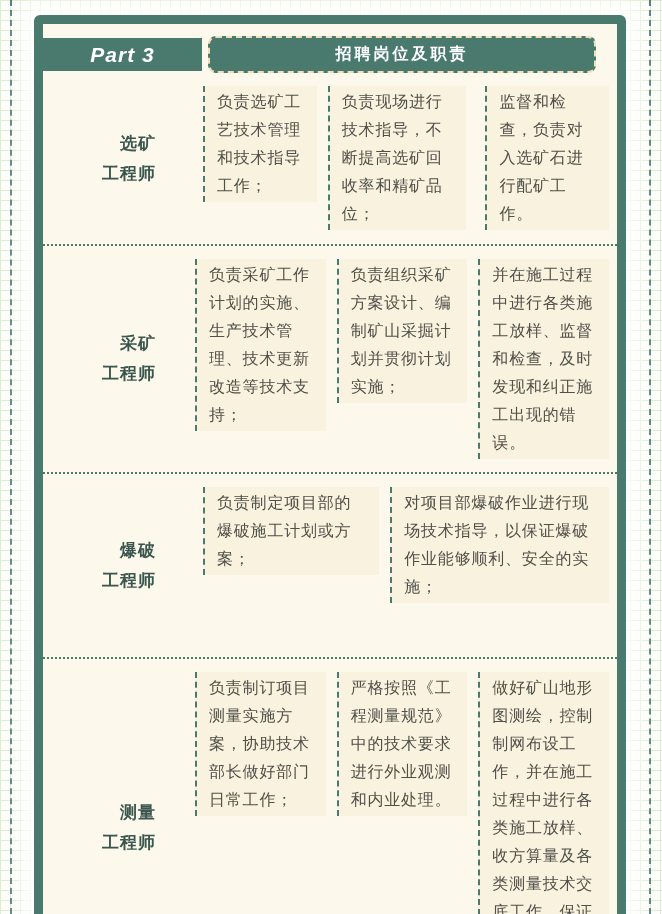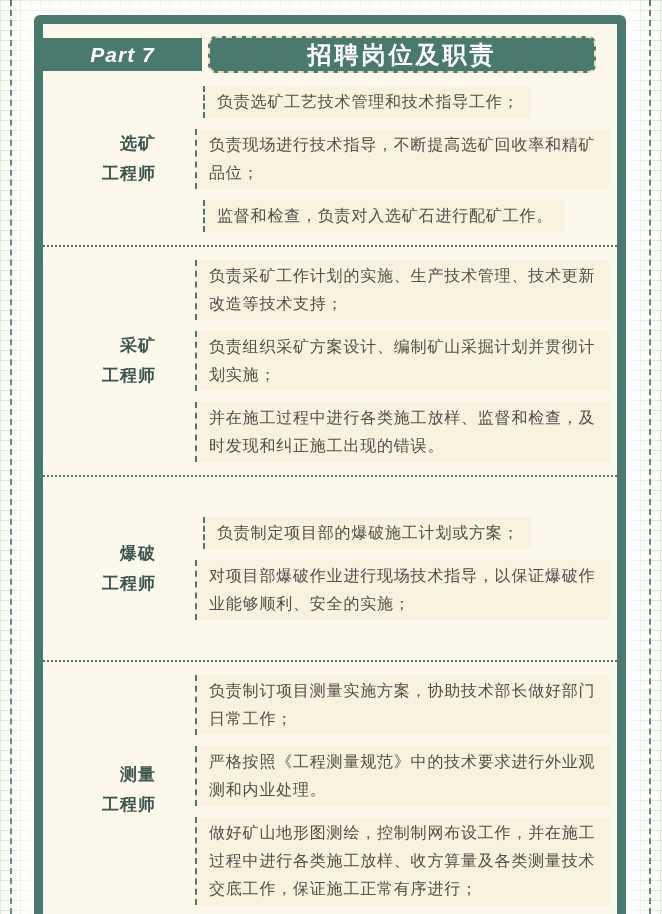--- a/index.html
+++ b/index.html
@@ -56,21 +56,21 @@
     display: flex; align-items: center; justify-content: center;
     letter-spacing: 1px;
   }
   .title-box {
     flex: 1; height: 37px;
     margin-left: 6px;
     background: var(--teal);
     border: 2px dashed var(--dash-border);
     border-radius: 8px;
     color: #fff;
-    font-weight: bold; font-size: 24px; letter-spacing: 3px;
+    font-weight: bold; font-size: 16px; letter-spacing: 3px;
     display: flex; align-items: center; justify-content: center;
   }
 
   .sections { display: block; }
   .section {
     display: flex;
     border-bottom: 2px dotted var(--teal);
   }
   .section:nth-child(1) { min-height: 173px; }
   .section:nth-child(2) { min-height: 224px; }
@@ -86,21 +86,21 @@
     font-weight: bold;
     font-size: 17px;
     line-height: 30px;
     color: var(--title-text);
     text-align: right;
     white-space: pre-line;
     letter-spacing: 1px;
   }
   .duties {
     flex: 1;
-    display: flex; flex-direction: column;
+    display: flex; flex-direction: row;
     justify-content: center;
     align-items: flex-start;
     gap: 11px;
     padding: 13px 8px 13px 0;
   }
   .duty {
     background: var(--item-bg);
     border-left: 2px dashed var(--teal);
     padding: 2px 12px;
     font-size: 16px;
@@ -115,21 +115,21 @@
 </head>
 <body>
 
 <div class="edge-line left"></div>
 <div class="edge-line right"></div>
 
 <div class="card">
   <div class="card-inner">
     <div class="header-row">
       <div class="part-box">
-        <span>Part 7</span>
+        <span>Part 3</span>
       </div>
       <div class="title-box">
         <span>招聘岗位及职责</span>
       </div>
     </div>
     <div class="sections">
         <div class="section">
           <div class="title-col">
             <div class="job-title">选矿
 工程师</div>

